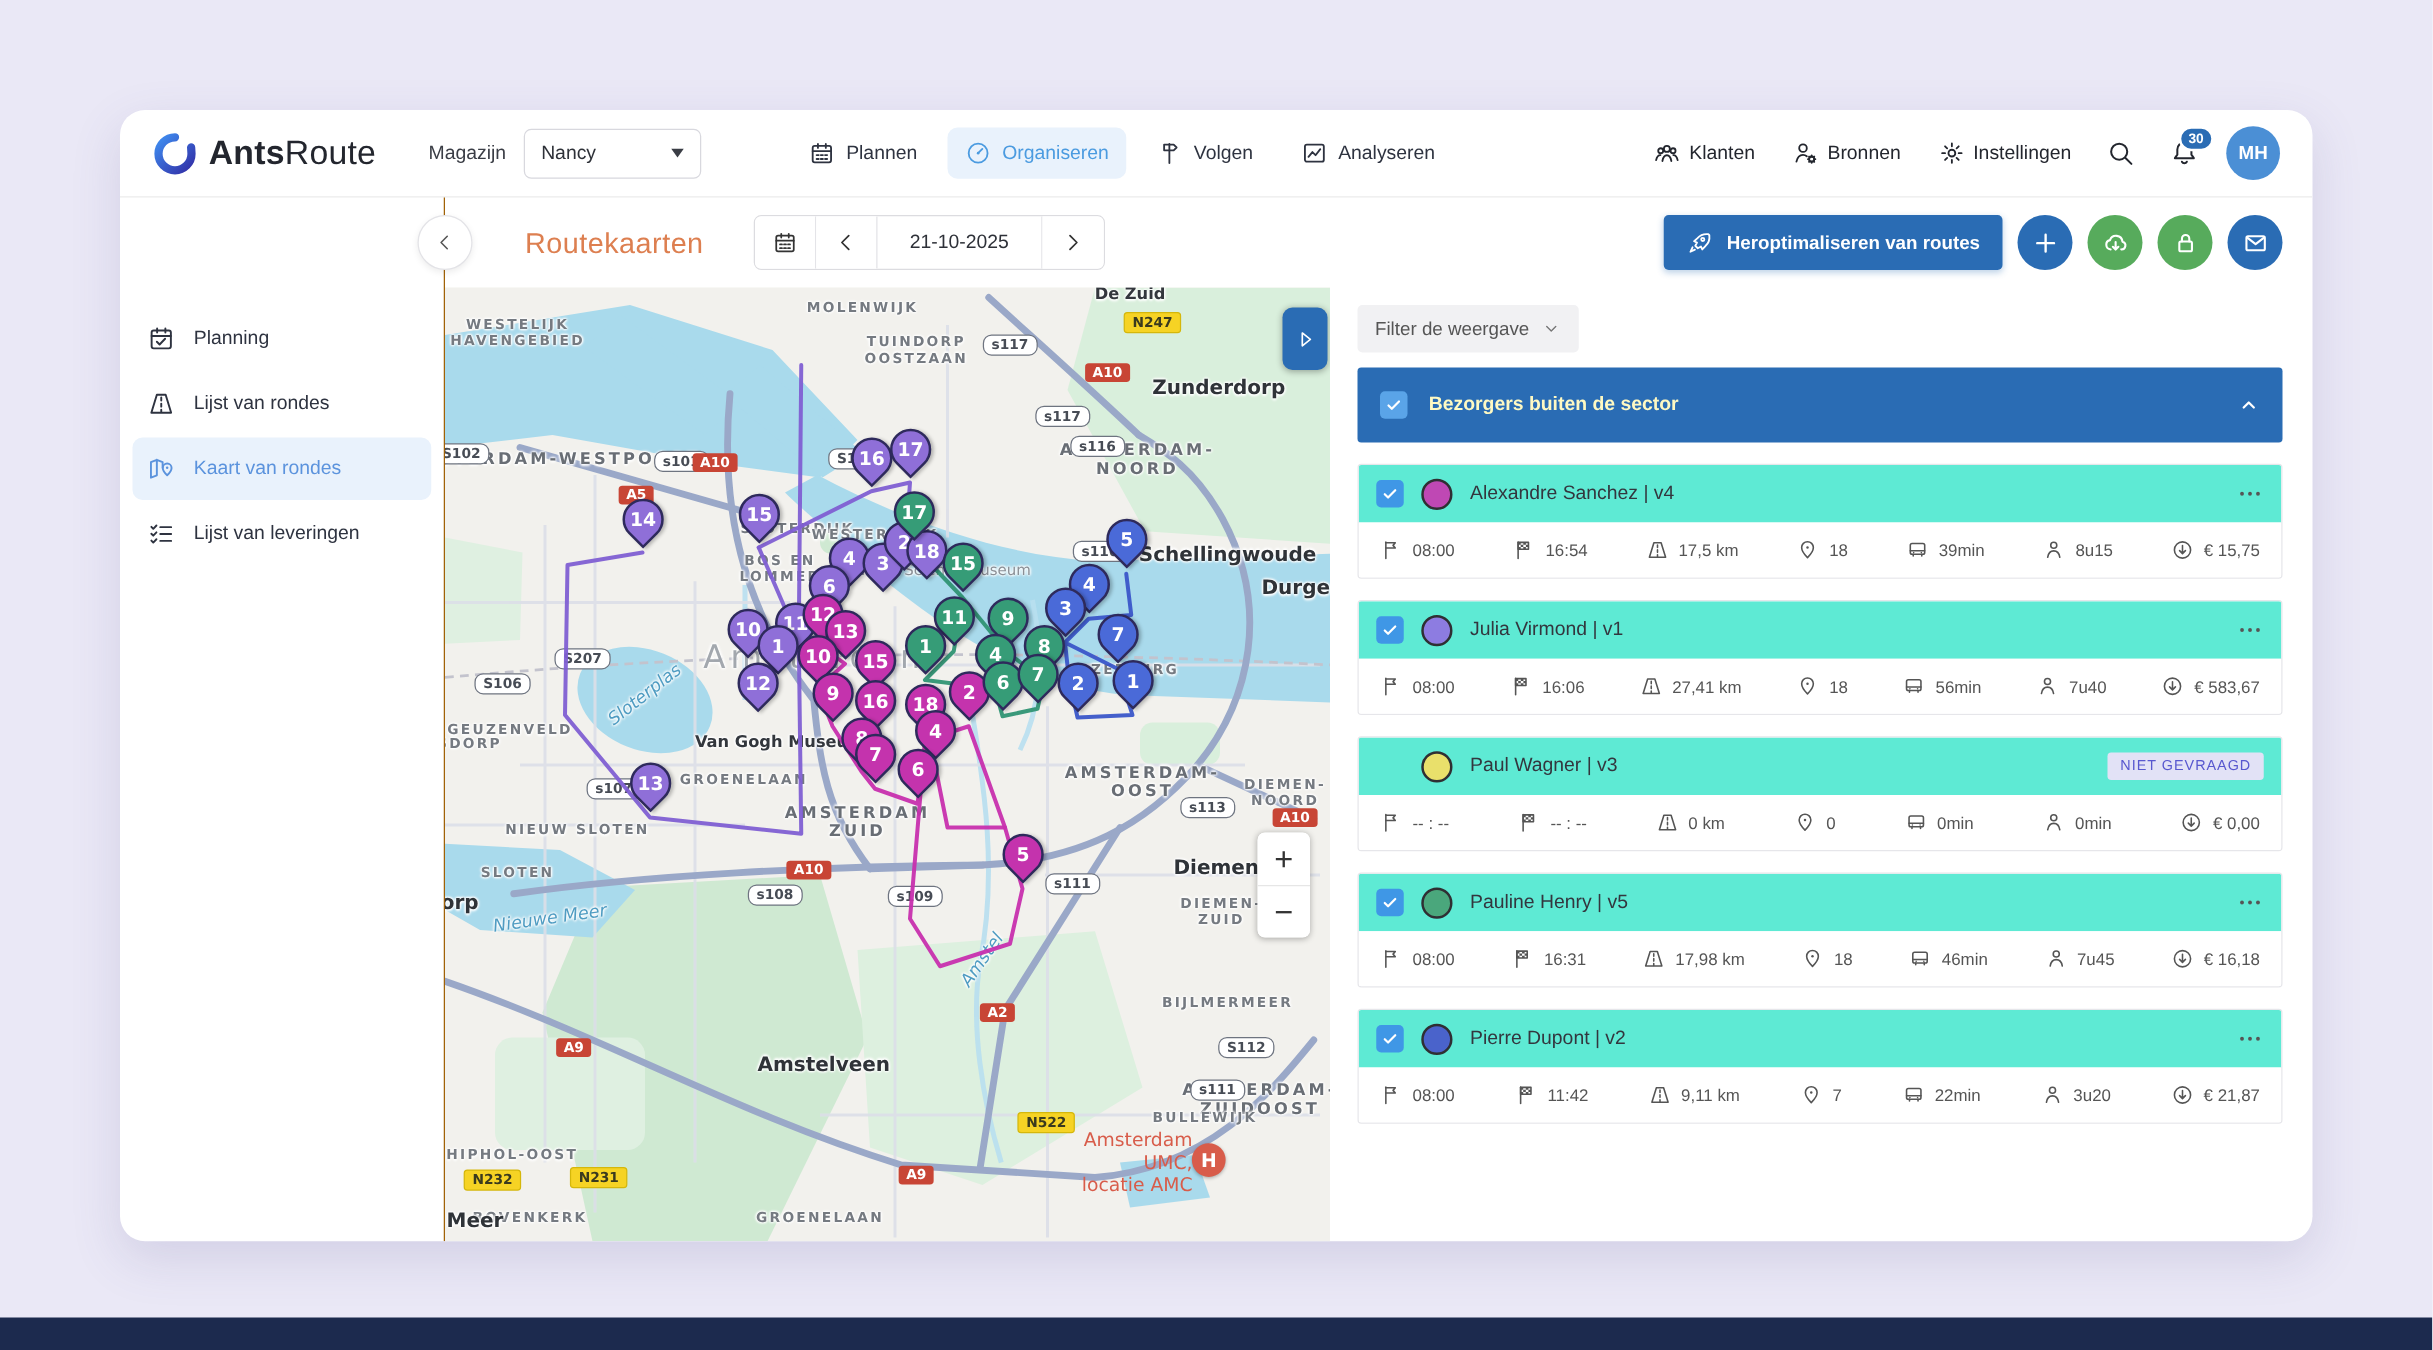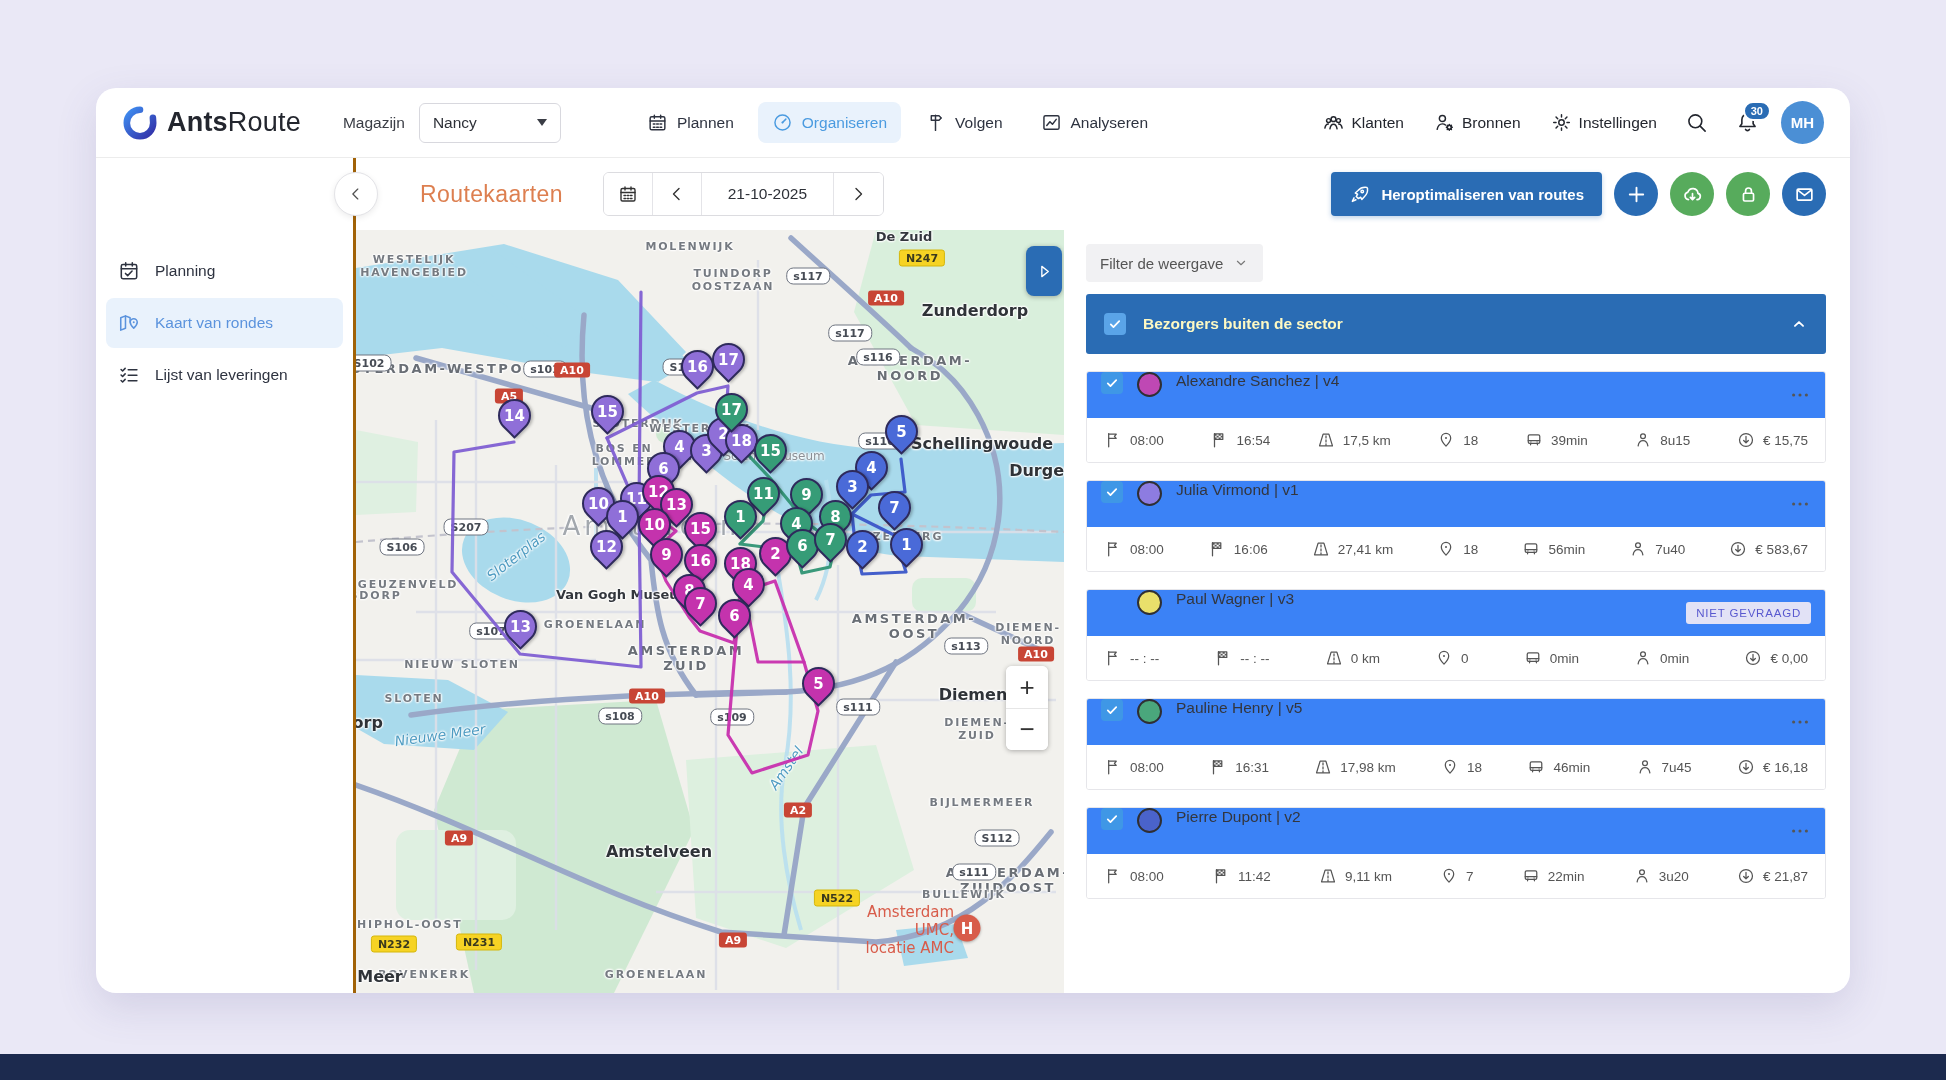--- a/index.html
+++ b/index.html
@@ -31,21 +31,21 @@
   .nav-menu-item .ic{width:21px;height:21px}
   .icon-btn{background:none;border:none;color:#23262e;cursor:pointer;position:relative;margin-left:28px}
   .icon-btn .ic{width:23px;height:23px}
   .nbadge{position:absolute;top:-10px;right:-12px;background:#2a6cb4;color:#fff;font-size:11px;font-weight:bold;
           padding:2px 6px;border-radius:10px;border:2px solid #fff}
   .avatar{width:43px;height:43px;border-radius:50%;background:#4b8fd5;color:#fff;font-weight:bold;font-size:15px;
           display:flex;align-items:center;justify-content:center;margin-left:22px;cursor:pointer}
 
   
   .content{flex:1;display:flex;min-height:0}
-  .sidebar{width:260px;border-right:3px solid #a16207;padding-top:86px;flex:none}
+  .sidebar{width:260px;border-right:1px solid #a16207;padding-top:86px;flex:none}
   .side-item{display:flex;align-items:center;gap:15px;height:50px;margin:2px 10px;padding:0 12px;border-radius:8px;
              font-size:15.5px;color:#2e3340;background:none;border:none;cursor:pointer;width:calc(100% - 20px);font-family:inherit;text-align:left}
   .side-item .ic{width:22px;height:22px;flex:none}
   .side-item.active{background:#e9f2fc;color:#5b93dd}
   .main{flex:1;display:flex;flex-direction:column;min-width:0}
 
   
   .toolbar{height:72px;display:flex;align-items:center;position:relative;padding-right:24px;flex:none}
   .back-circle{position:absolute;left:-22px;top:14px;width:44px;height:44px;border-radius:50%;background:#fff;
                border:1px solid #e3e3e7;box-shadow:0 2px 6px rgba(0,0,0,.08);display:flex;align-items:center;
@@ -116,21 +116,21 @@
   .section-head{margin-top:12px;height:60px;background:#2a6cb4;border-radius:3px;display:flex;align-items:center;
                 padding:0 18px;gap:17px;cursor:pointer}
   .cbx{width:22px;height:22px;border-radius:4px;display:flex;align-items:center;justify-content:center;flex:none;cursor:pointer}
   .cbx .ic{width:14px;height:14px;color:#fff;stroke-width:2.5}
   .cbx-head{background:#5aa4e8}
   .cbx-row{background:#3f97e6}
   .sec-title{color:#fef9c3;font-weight:bold;font-size:15.5px}
   .sec-chev{margin-left:auto;color:#fff}
   .sec-chev .ic{width:18px;height:18px}
   .driver-card{margin-top:17px;border:1px solid #e6e6ea;border-radius:3px;overflow:hidden}
-  .d-head{height:46px;background:#3b82f6;display:flex;padding:0 14px;gap:14px}
+  .d-head{height:46px;background:#5eead4;display:flex;align-items:center;padding:0 14px;gap:14px}
   .cb-spacer{width:22px;flex:none}
   .dot{width:25px;height:25px;border-radius:50%;border:2px solid #2f2f33;flex:none}
   .dname{font-size:15.5px;color:#33363e;font-weight:500}
   .d-right{margin-left:auto;display:flex;align-items:center}
   .dots-btn{background:none;border:none;color:#555;cursor:pointer}
   .dots-btn .ic{width:22px;height:22px}
   .dbadge{background:#e2e2f6;color:#5858cf;font-size:11.5px;font-weight:normal;letter-spacing:.8px;padding:5px 10px;border-radius:3px}
   .d-stats{height:44px;display:flex;align-items:center;justify-content:space-between;padding:0 17px;background:#fff}
   .stat{display:flex;align-items:center;gap:8px;font-size:13.5px;color:#555}
   .stat .ic{width:18px;height:18px;color:#555;flex:none}
@@ -240,20 +240,27 @@
 
     <div class="content">
       <aside class="sidebar" id="sidebar">
           <button class="side-item">
             <svg class="ic" viewBox="0 0 20 20" fill="none" stroke="currentColor" stroke-width="1.4" stroke-linecap="round" stroke-linejoin="round">
               <rect x="3" y="4" width="14" height="13" rx="1.5"></rect>
               <path d="M3 8h14M7 2.5v3M13 2.5v3"></path>
               <path d="M6.8 12.2l2 2 4-4.2"></path>
             </svg>
             <span>Planning</span>
+          </button>
+          <button class="side-item">
+            <svg class="ic" viewBox="0 0 20 20" fill="none" stroke="currentColor" stroke-width="1.4" stroke-linecap="round" stroke-linejoin="round">
+              <path d="M2.8 16.5L6.8 3.5h6.4l4 13z"></path>
+              <path d="M10 5.5v2.2m0 2.2v2.2m0 2.2v1.6"></path>
+            </svg>
+            <span>Lijst van rondes</span>
           </button>
           <button class="side-item active">
             <svg class="ic" viewBox="0 0 20 20" fill="none" stroke="currentColor" stroke-width="1.4" stroke-linecap="round" stroke-linejoin="round">
               <path d="M2.5 5.2l4.3-1.7v11.3l-4.3 1.7zM6.8 3.5L11 5.2v4"></path>
               <path d="M14.3 6.2a3.2 3.2 0 0 1 3.2 3.2c0 2.3-3.2 5.3-3.2 5.3s-3.2-3-3.2-5.3a3.2 3.2 0 0 1 3.2-3.2z"></path>
               <circle cx="14.3" cy="9.3" r=".9" fill="currentColor" stroke="none"></circle>
             </svg>
             <span>Kaart van rondes</span>
           </button>
           <button class="side-item">

